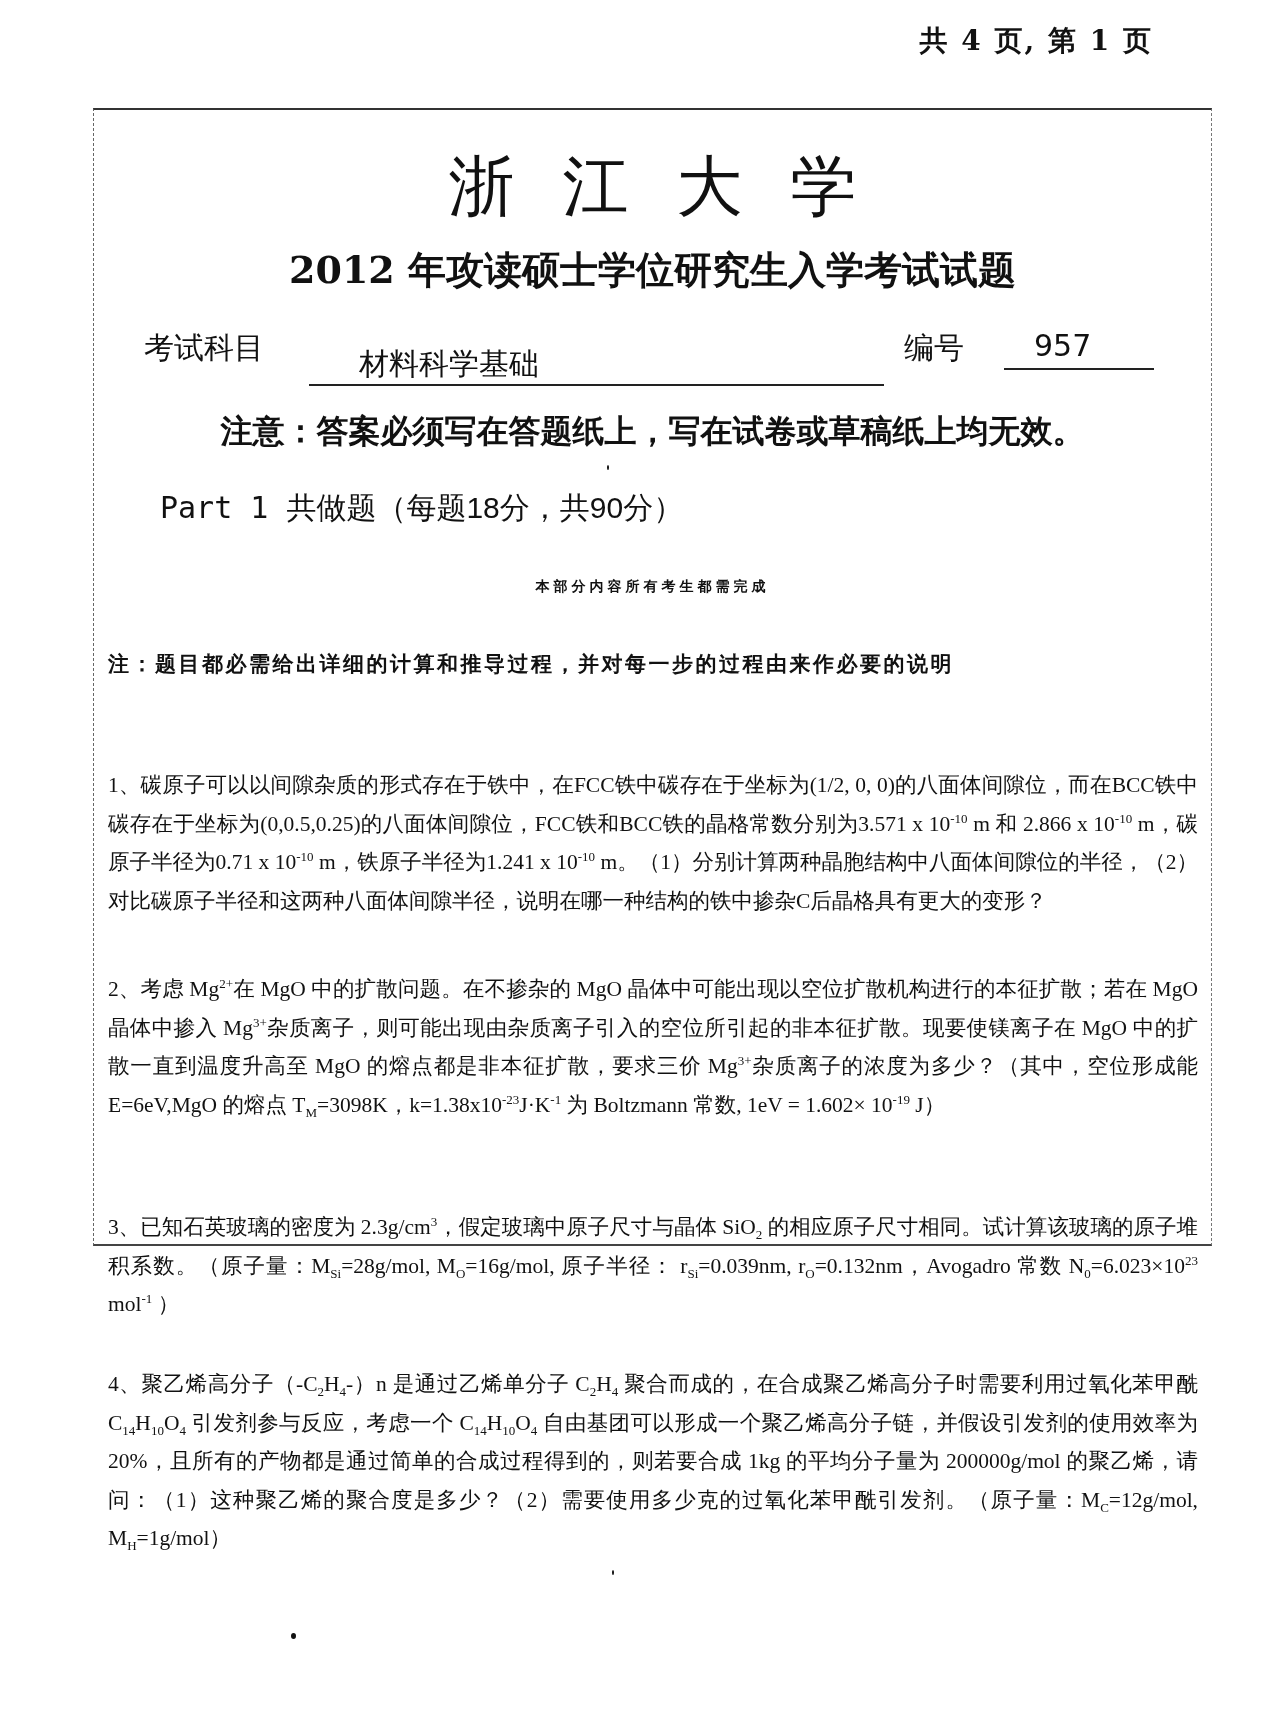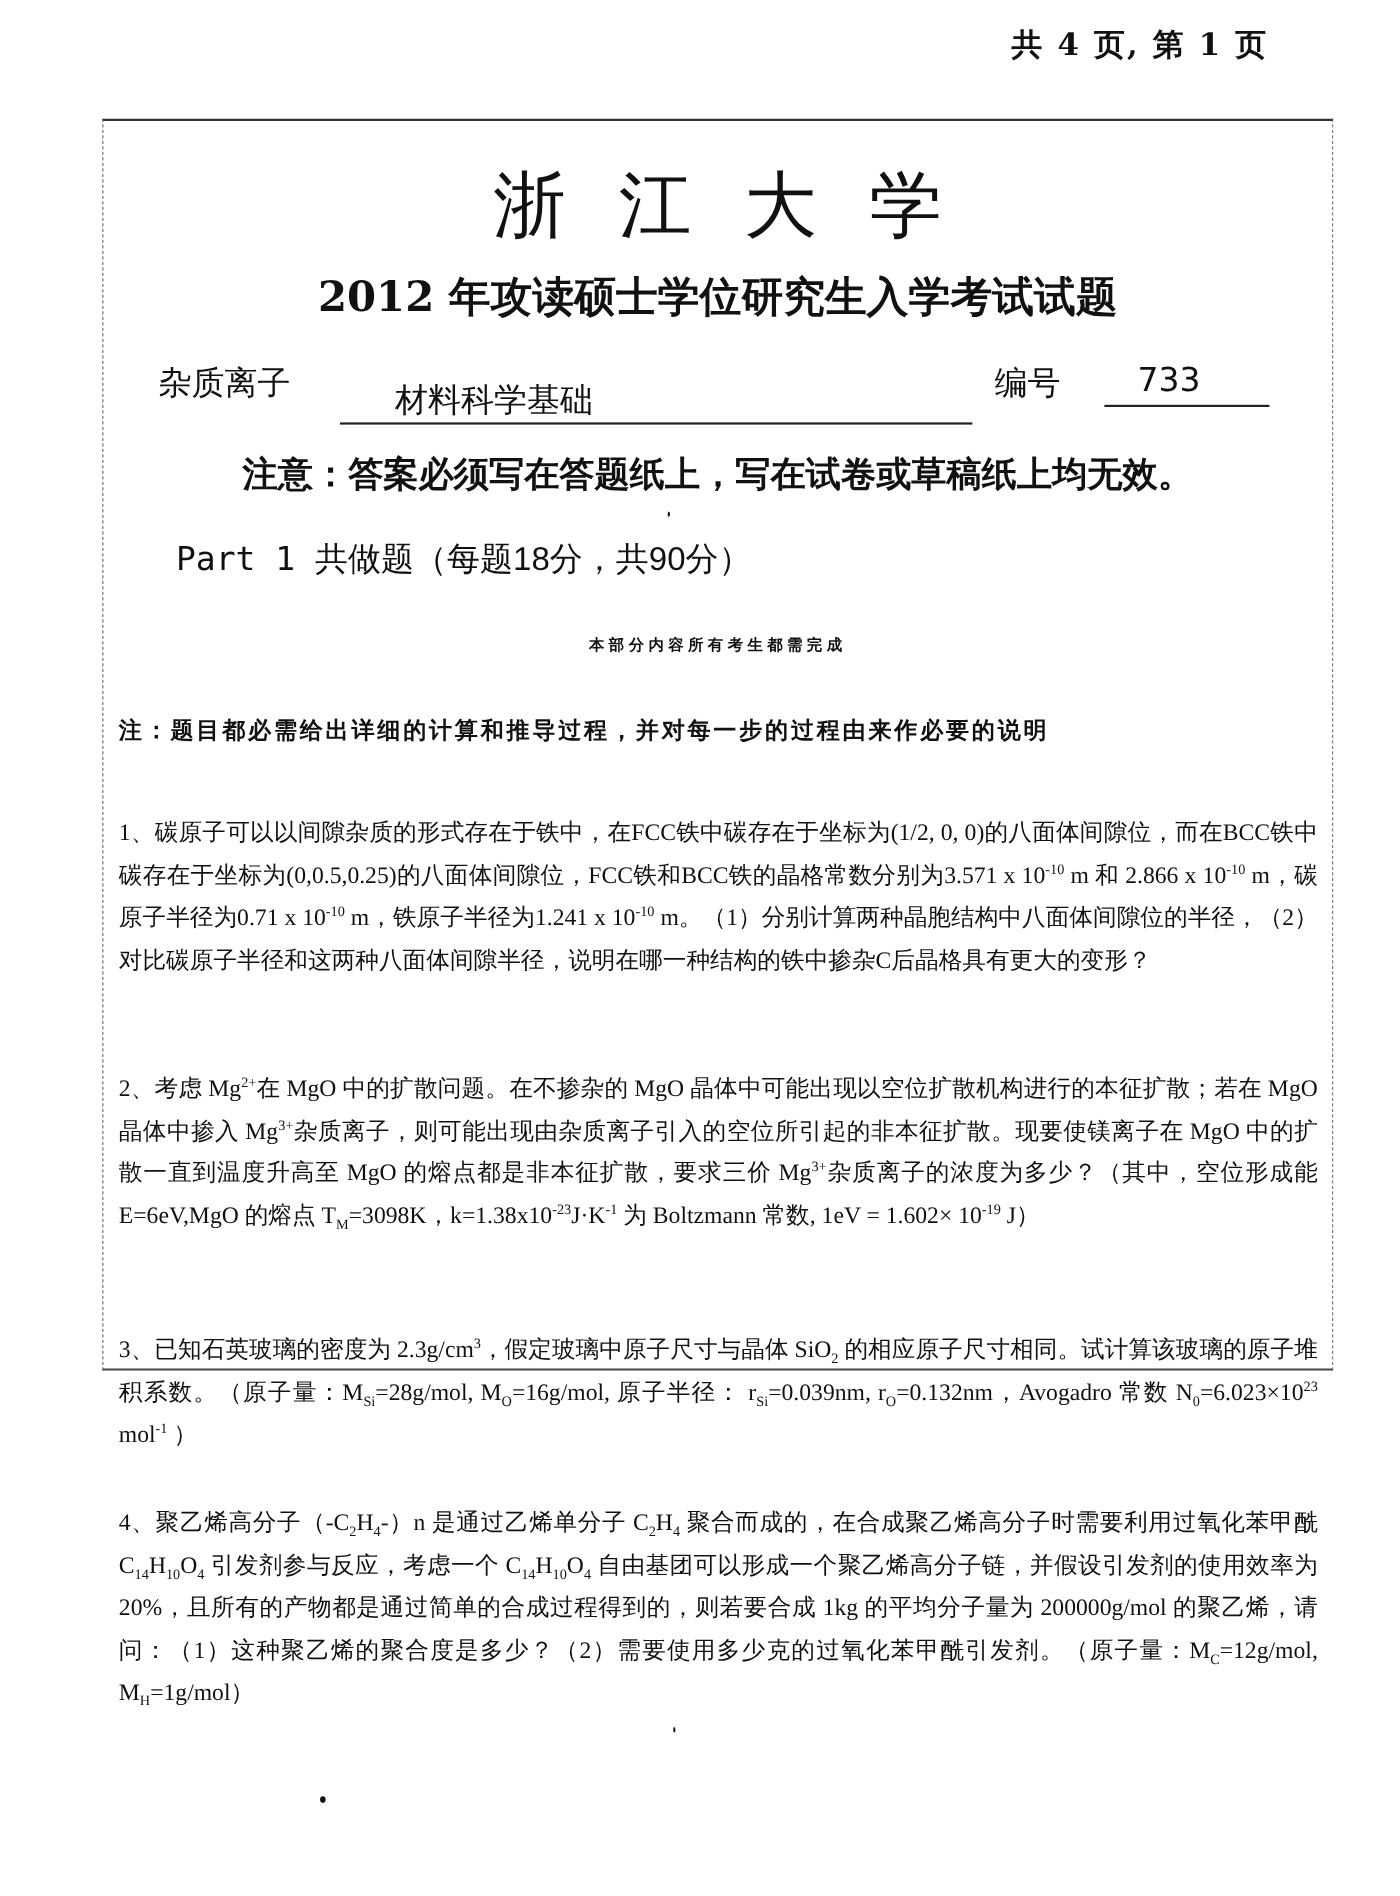--- a/index.html
+++ b/index.html
@@ -25,40 +25,40 @@
          font-family: "DejaVu Sans", sans-serif; }
   .part { position: absolute; left: 66px; top: 378px; font-size: 30px; font-family: "DejaVu Sans Mono", monospace; }
   .part .cn { font-family: Liberation Sans, sans-serif; }
   .all-note { position: absolute; left: 0; right: 0; top: 468px; text-align: center; font-size: 14px; font-weight: bold; letter-spacing: 4px;
          font-family: "DejaVu Serif", serif; }
   .detail-note { position: absolute; left: 14px; right: 0; top: 540px; font-size: 21px; font-weight: bold; letter-spacing: 2.5px;
          font-family: Liberation Serif, serif; }
   .q { position: absolute; left: 14px; width: 1090px; font-size: 21.5px; line-height: 38.5px;
        font-family: "Liberation Serif", "DejaVu Serif", serif; text-align: justify; }
   sup, sub { font-size: 13px; line-height: 0; }
-  .q1 { top: 628px; }
+  .q1 { top: 656px; }
   .q2 { top: 860px; }
   .q3 { top: 1098px; }
   .q4 { top: 1255px; }
   .dot { position: absolute; width: 5px; height: 6px; background: #111; border-radius: 50%; }
 </style>
 </head>
 <body>
 
 <div class="page-num">共 4 页, 第  1  页</div>
 
 <div class="box">
   <div class="uni">浙江大学</div>
   <div class="exam-title">2012 年攻读硕士学位研究生入学考试试题</div>
 
   <div class="subject-row">
-    <span class="lbl">杂质离子</span>
+    <span class="lbl">考试科目</span>
     <span class="val">材料科学基础</span>
     <span class="lbl2">编号</span>
-    <span class="val2">733</span>
+    <span class="val2">957</span>
   </div>
 
   <div class="notice">注意：答案必须写在答题纸上，写在试卷或草稿纸上均无效。</div>
 
   <div class="part">
     <span>Part 1</span>
     <span class="cn">共做题（每题18分，共90分）</span>
   </div>
 
   <div class="all-note">本部分内容所有考生都需完成</div>

